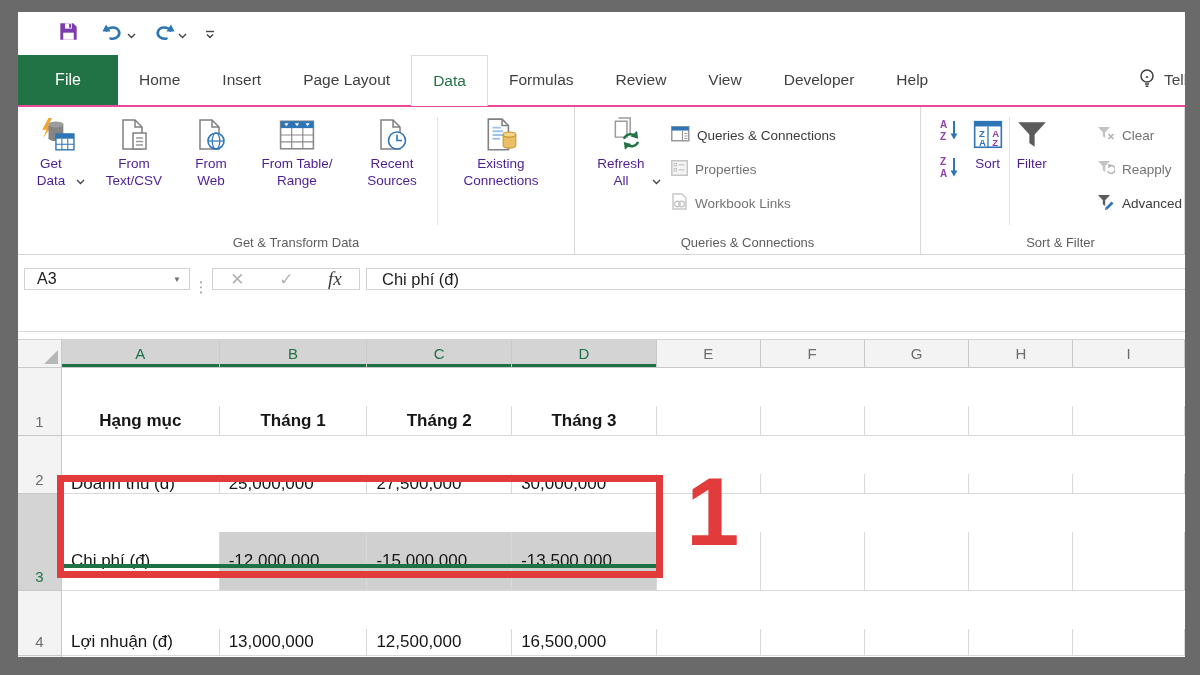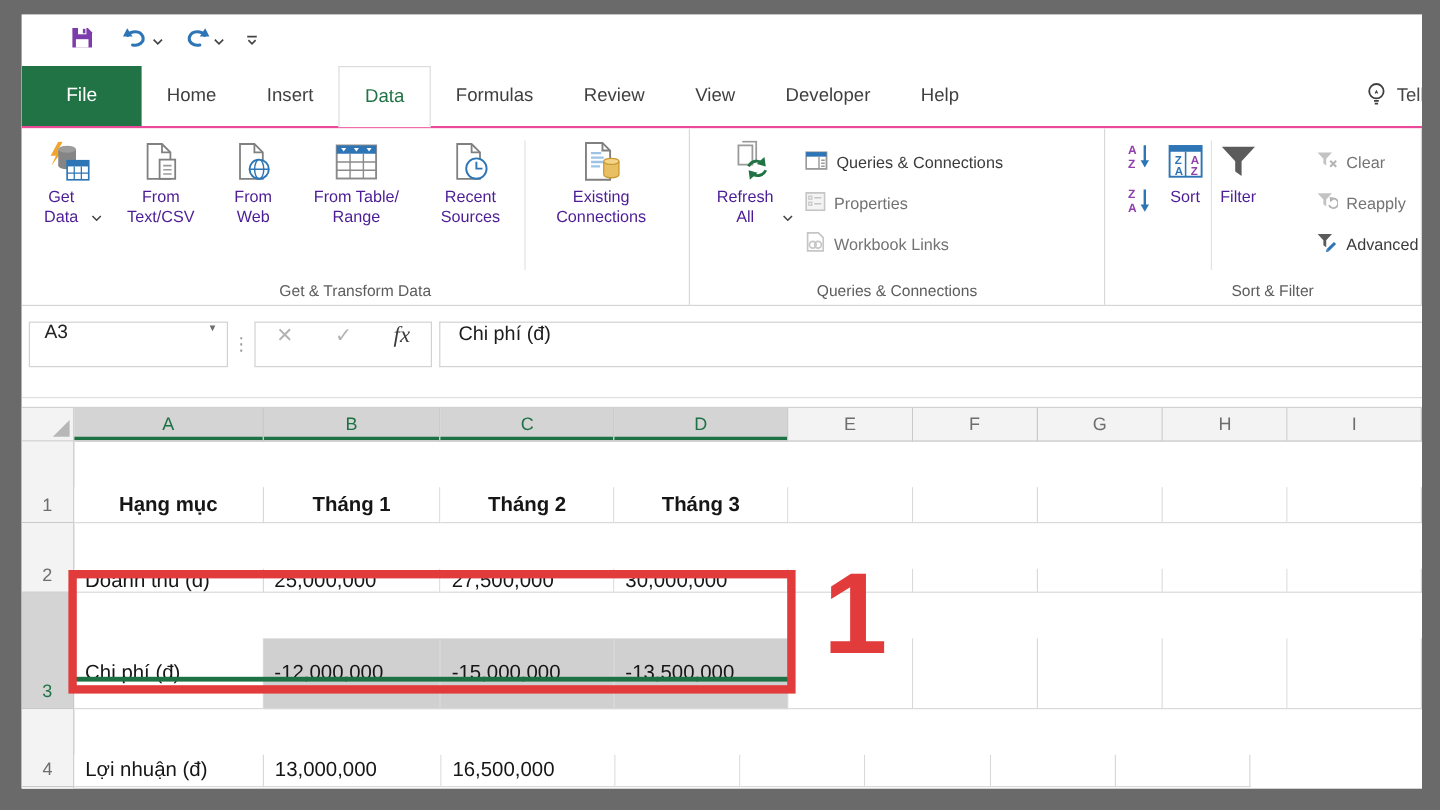--- a/index.html
+++ b/index.html
@@ -34,21 +34,21 @@
   .innerdiv{width:1px;background:#e3e3e3;height:108px;margin:10px 3px 0 3px;}
   .stack{display:flex;flex-direction:column;padding-top:11px;margin-left:6px;}
   .srow{display:flex;align-items:center;gap:7px;height:30px;margin:2px 0;font-size:13.5px;color:#3b3b3b;white-space:nowrap;}
   .srow.disabled{color:#737373;}
   .sortcol{display:flex;flex-direction:column;gap:13px;padding-top:13px;margin:0 7px 0 9px;}
   .sbtn{width:26px;height:24px;display:flex;align-items:center;justify-content:center;}
   .stack-sf{margin-left:46px;}
 
   
   .fbar{height:63px;border-bottom:1px solid #d8d8d8;display:flex;align-items:flex-start;padding:13px 0 0 6px;box-sizing:content-box;background:#fff;}
-  .fbox{border:1px solid #d2d2d2;height:38px;box-sizing:border-box;display:flex;background:#fff;}
+  .fbox{border:1px solid #d2d2d2;height:22px;box-sizing:border-box;display:flex;align-items:center;background:#fff;}
   .namebox{width:166px;padding:0 8px 0 12px;font-size:16px;color:#222;justify-content:space-between;}
   .nb-arrow{font-size:8px;color:#6e6e6e;}
   .dots{width:22px;display:flex;align-items:center;justify-content:center;color:#9a9a9a;font-size:15px;height:38px;}
   .fbtns{width:148px;justify-content:space-around;color:#b3b3b3;font-size:17px;}
   .fx{font-family:"Liberation Serif",serif;font-style:italic;font-size:19px;color:#3c3c3c;}
   .formulabox{flex:1;margin-left:6px;border-right:none;padding-left:15px;font-size:16.5px;color:#1d1d1d;}
   .spacer{height:7px;background:#fff;}
 
   
   .grid{position:relative;background:#fff;}
@@ -130,20 +130,23 @@
   <div class="tabstrip">
     <div class="file-tab">
           <span>File</span>
         </div>
     <div class="tab">
           <span>Home</span>
         </div>
     <div class="tab">
           <span>Insert</span>
         </div>
+    <div class="tab">
+          <span>Page Layout</span>
+        </div>
     <div class="tab active">
           <span>Data</span>
         </div>
     <div class="tab">
           <span>Formulas</span>
         </div>
     <div class="tab">
           <span>Review</span>
         </div>
     <div class="tab">
@@ -525,20 +528,23 @@
 
     <div class="grow r4">
       <div class="rhcell c0">
             <span>4</span>
           </div>
       <div class="cell cA">
             <span>Lợi nhuận (đ)</span>
           </div>
       <div class="cell cB">
             <span>13,000,000</span>
+          </div>
+      <div class="cell cC">
+            <span>12,500,000</span>
           </div>
       <div class="cell cD">
             <span>16,500,000</span>
           </div>
       <div class="cell cE"></div>
       <div class="cell cF"></div>
       <div class="cell cG"></div>
       <div class="cell cH"></div>
       <div class="cell cI"></div>
     </div>

